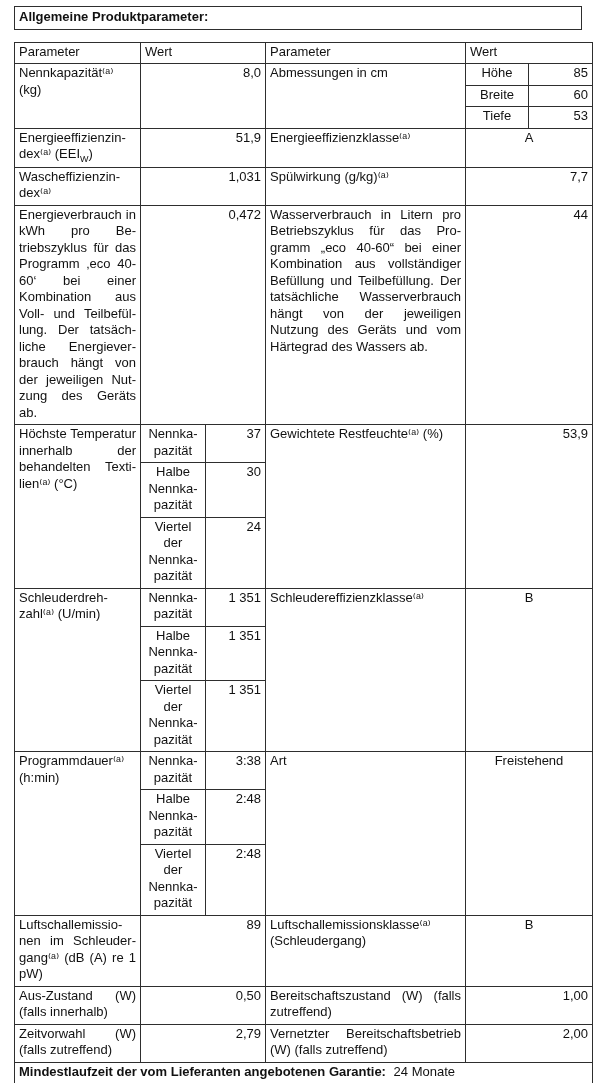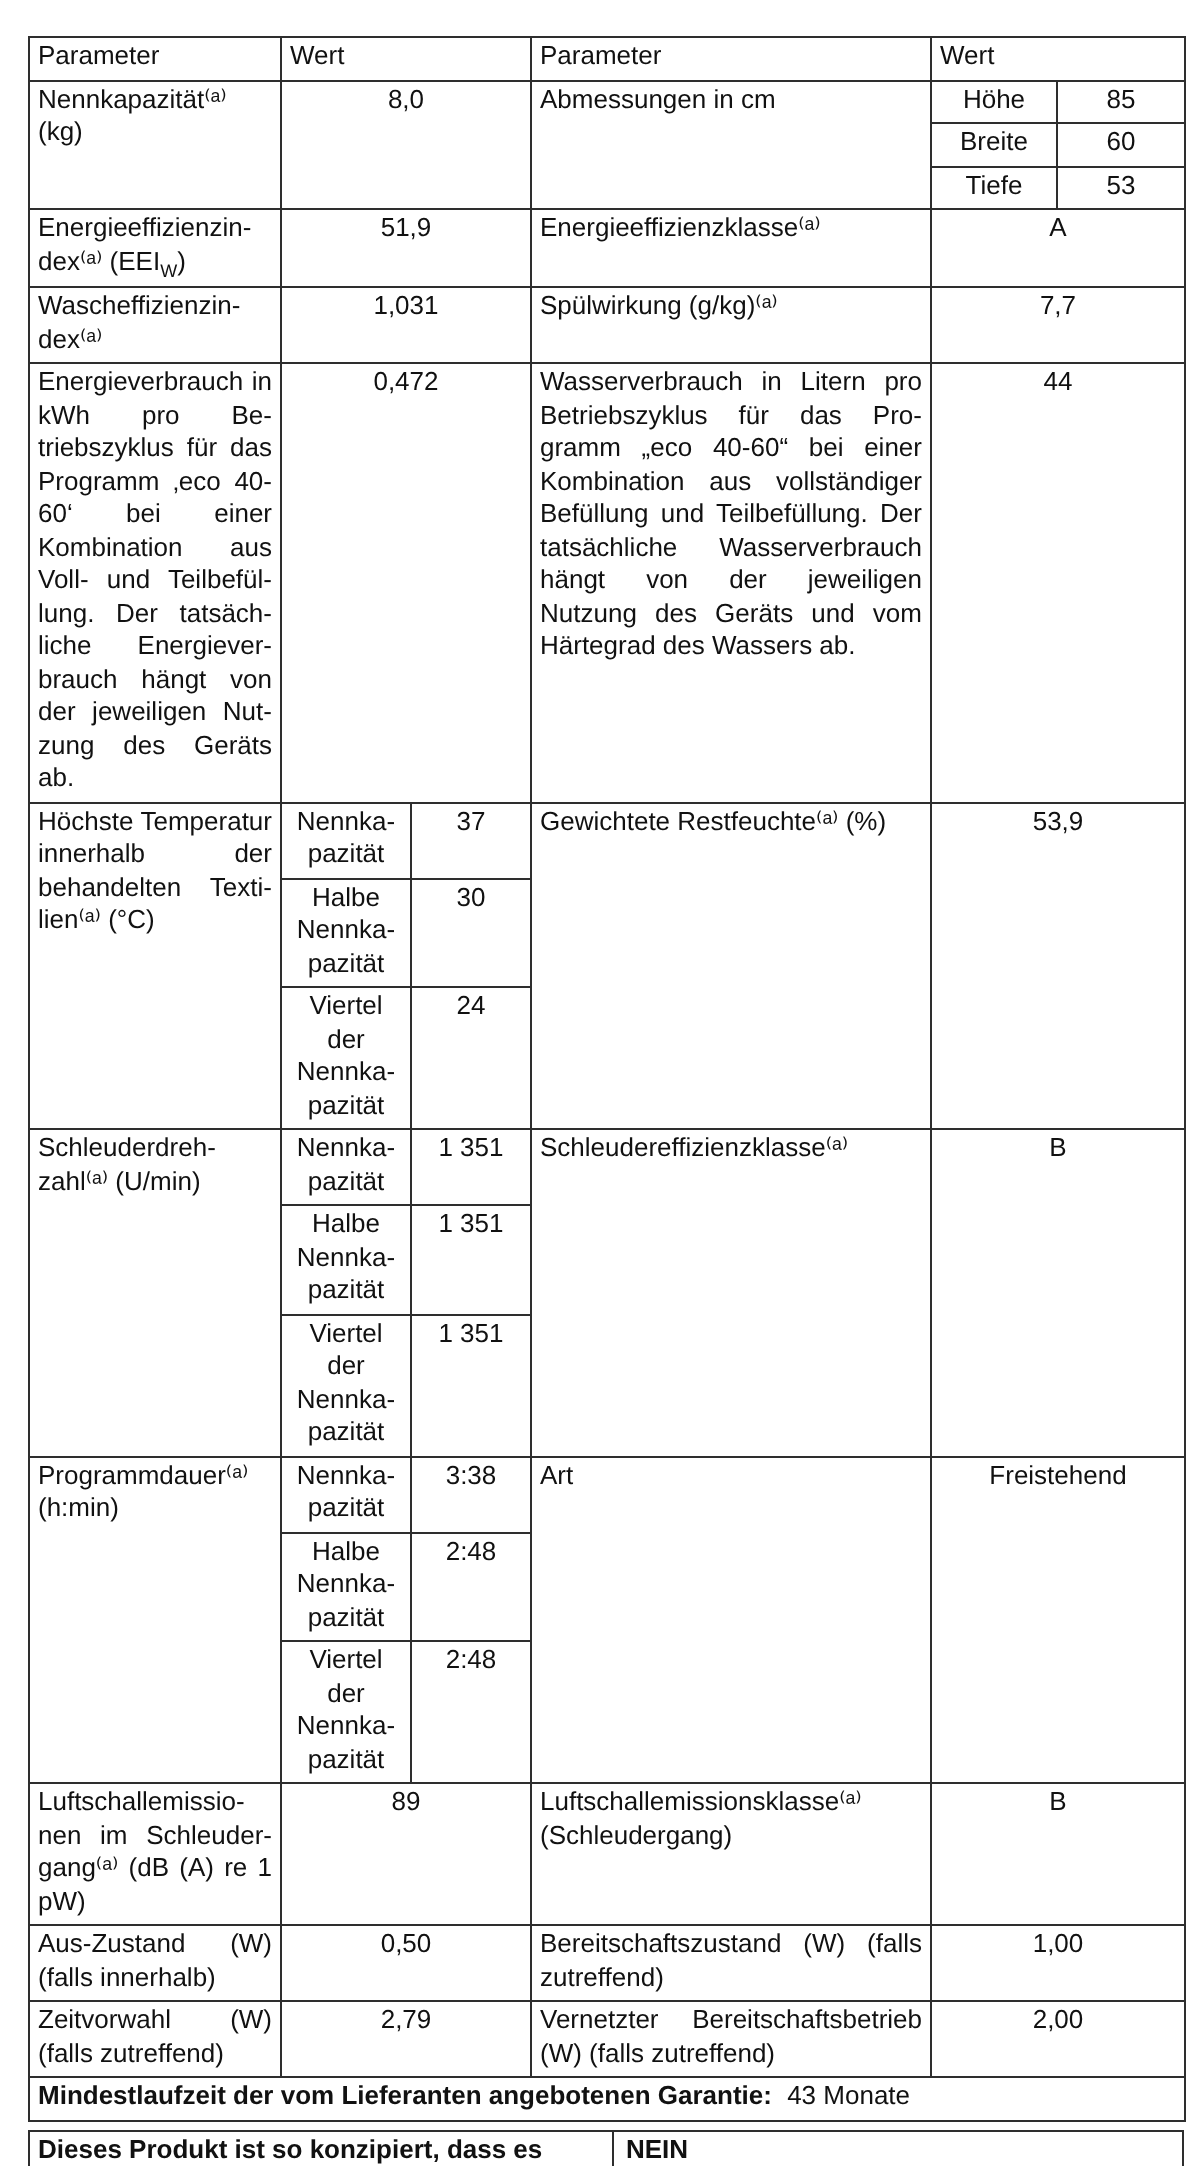--- a/index.html
+++ b/index.html
@@ -30,21 +30,21 @@
     width: 578px;
     margin-top: 12px;
   }
   table.main td {
     border: 1px solid #2e2e2e;
     vertical-align: top;
     padding: 1px 4px 3px 4px;
     overflow: hidden;
     word-wrap: break-word;
   }
-  td.v { text-align: center; }
+  td.v { text-align: right; }
   td.just { text-align: justify; }
   td.t { text-align: center; }
   sub { font-size: 9px; line-height: 1; }
 
   .guar .lbl { font-weight: bold; }
   .guar .val { font-weight: normal; margin-left: 4px; }
 
   .silver-row {
     display: flex;
     border: 1px solid #2e2e2e;
@@ -61,20 +61,21 @@
   .silver-right {
     flex: 1;
     padding: 1px 4px 3px 6px;
   }
 </style>
 </head>
 <body>
 
 <div class="sheet">
 
+  <div class="box-title">Allgemeine Produktparameter:</div>
 
   <table class="main">
     <colgroup>
       <col style="width:126px">
         <col style="width:65px">
         <col style="width:60px">
       <col style="width:200px">
         <col style="width:63px">
         <col style="width:64px">
     </colgroup>
@@ -189,21 +190,21 @@
       <tr>
         <td class="just">Zeitvorwahl (W) (falls zutreffend)</td>
         <td class="v" colspan="2">2,79</td>
         <td class="just">Vernetzter Bereitschaftsbetrieb (W) (falls zutreffend)</td>
         <td class="v" colspan="2">2,00</td>
       </tr>
 
       <tr>
         <td colspan="6" class="guar">
           <span class="lbl">Mindestlaufzeit der vom Lieferanten angebotenen Garantie:</span>
-          <span class="val">43 Monate</span>
+          <span class="val">24 Monate</span>
         </td>
       </tr>
 
     </tbody>
   </table>
 
   <div class="silver-row">
     <div class="silver-left">Dieses Produkt ist so konzipiert, dass es wäh­rend des Waschzyklus Silberionen freisetzt</div>
     <div class="silver-right">NEIN</div>
   </div>

